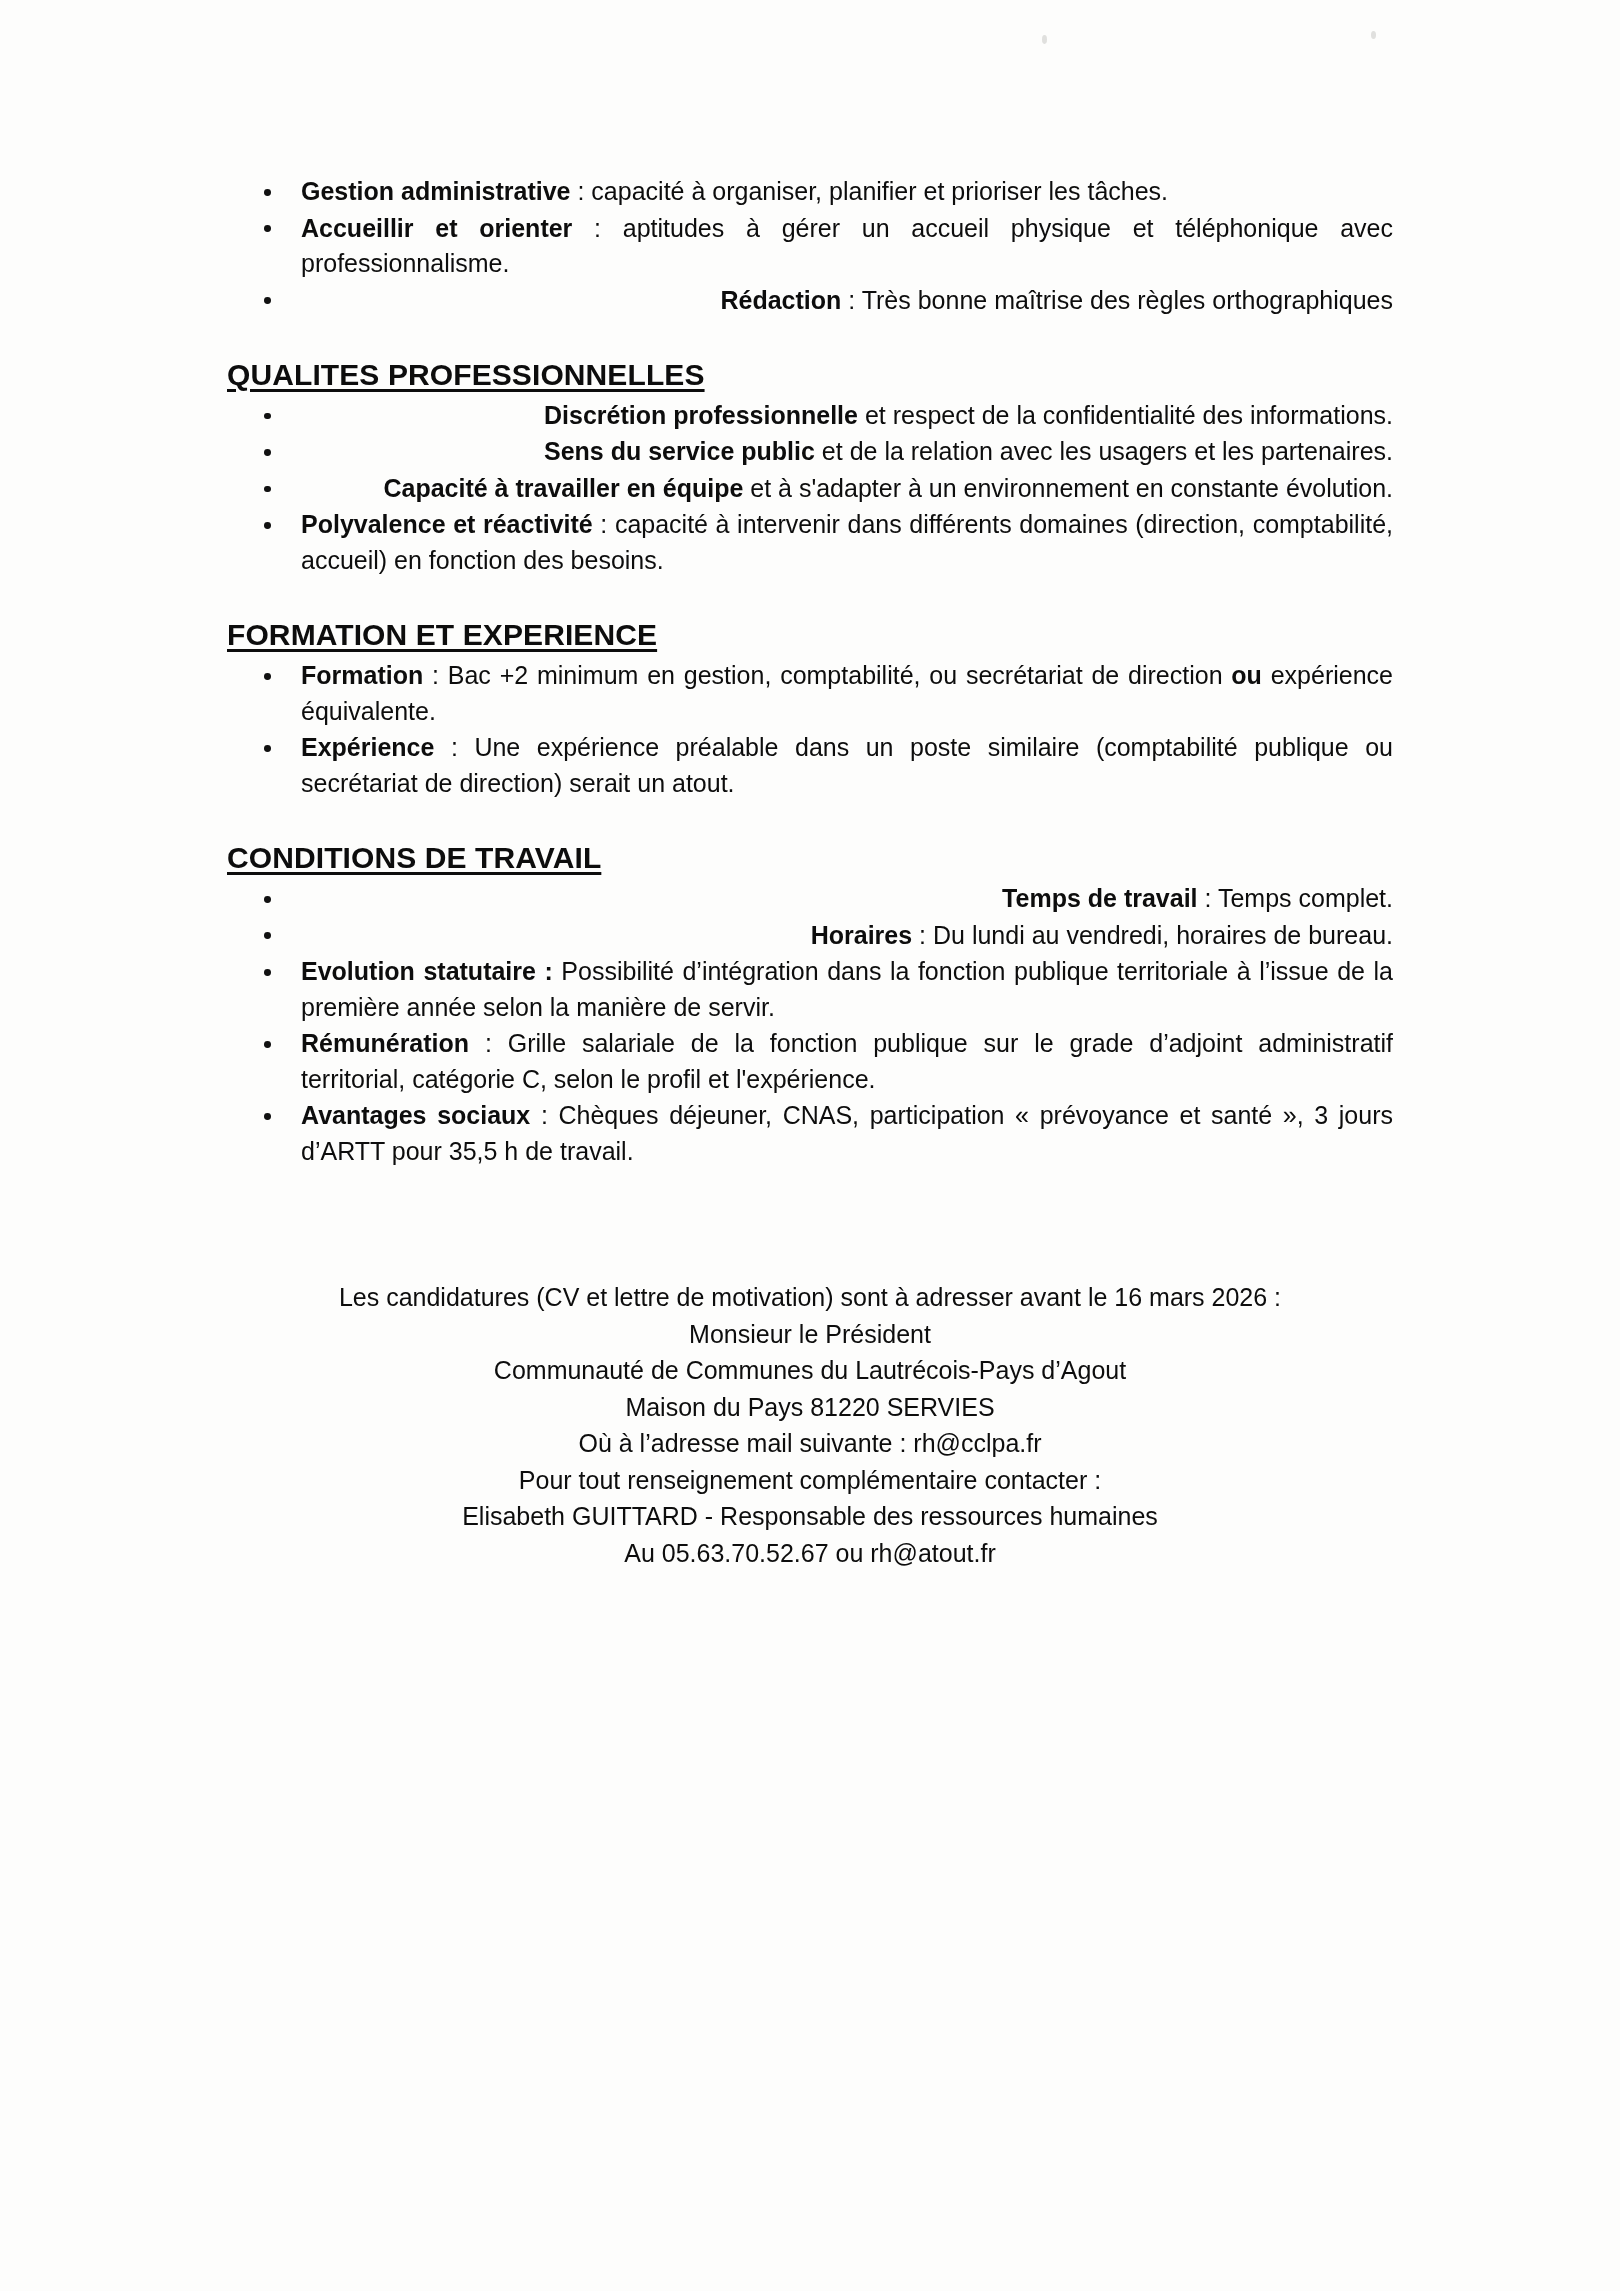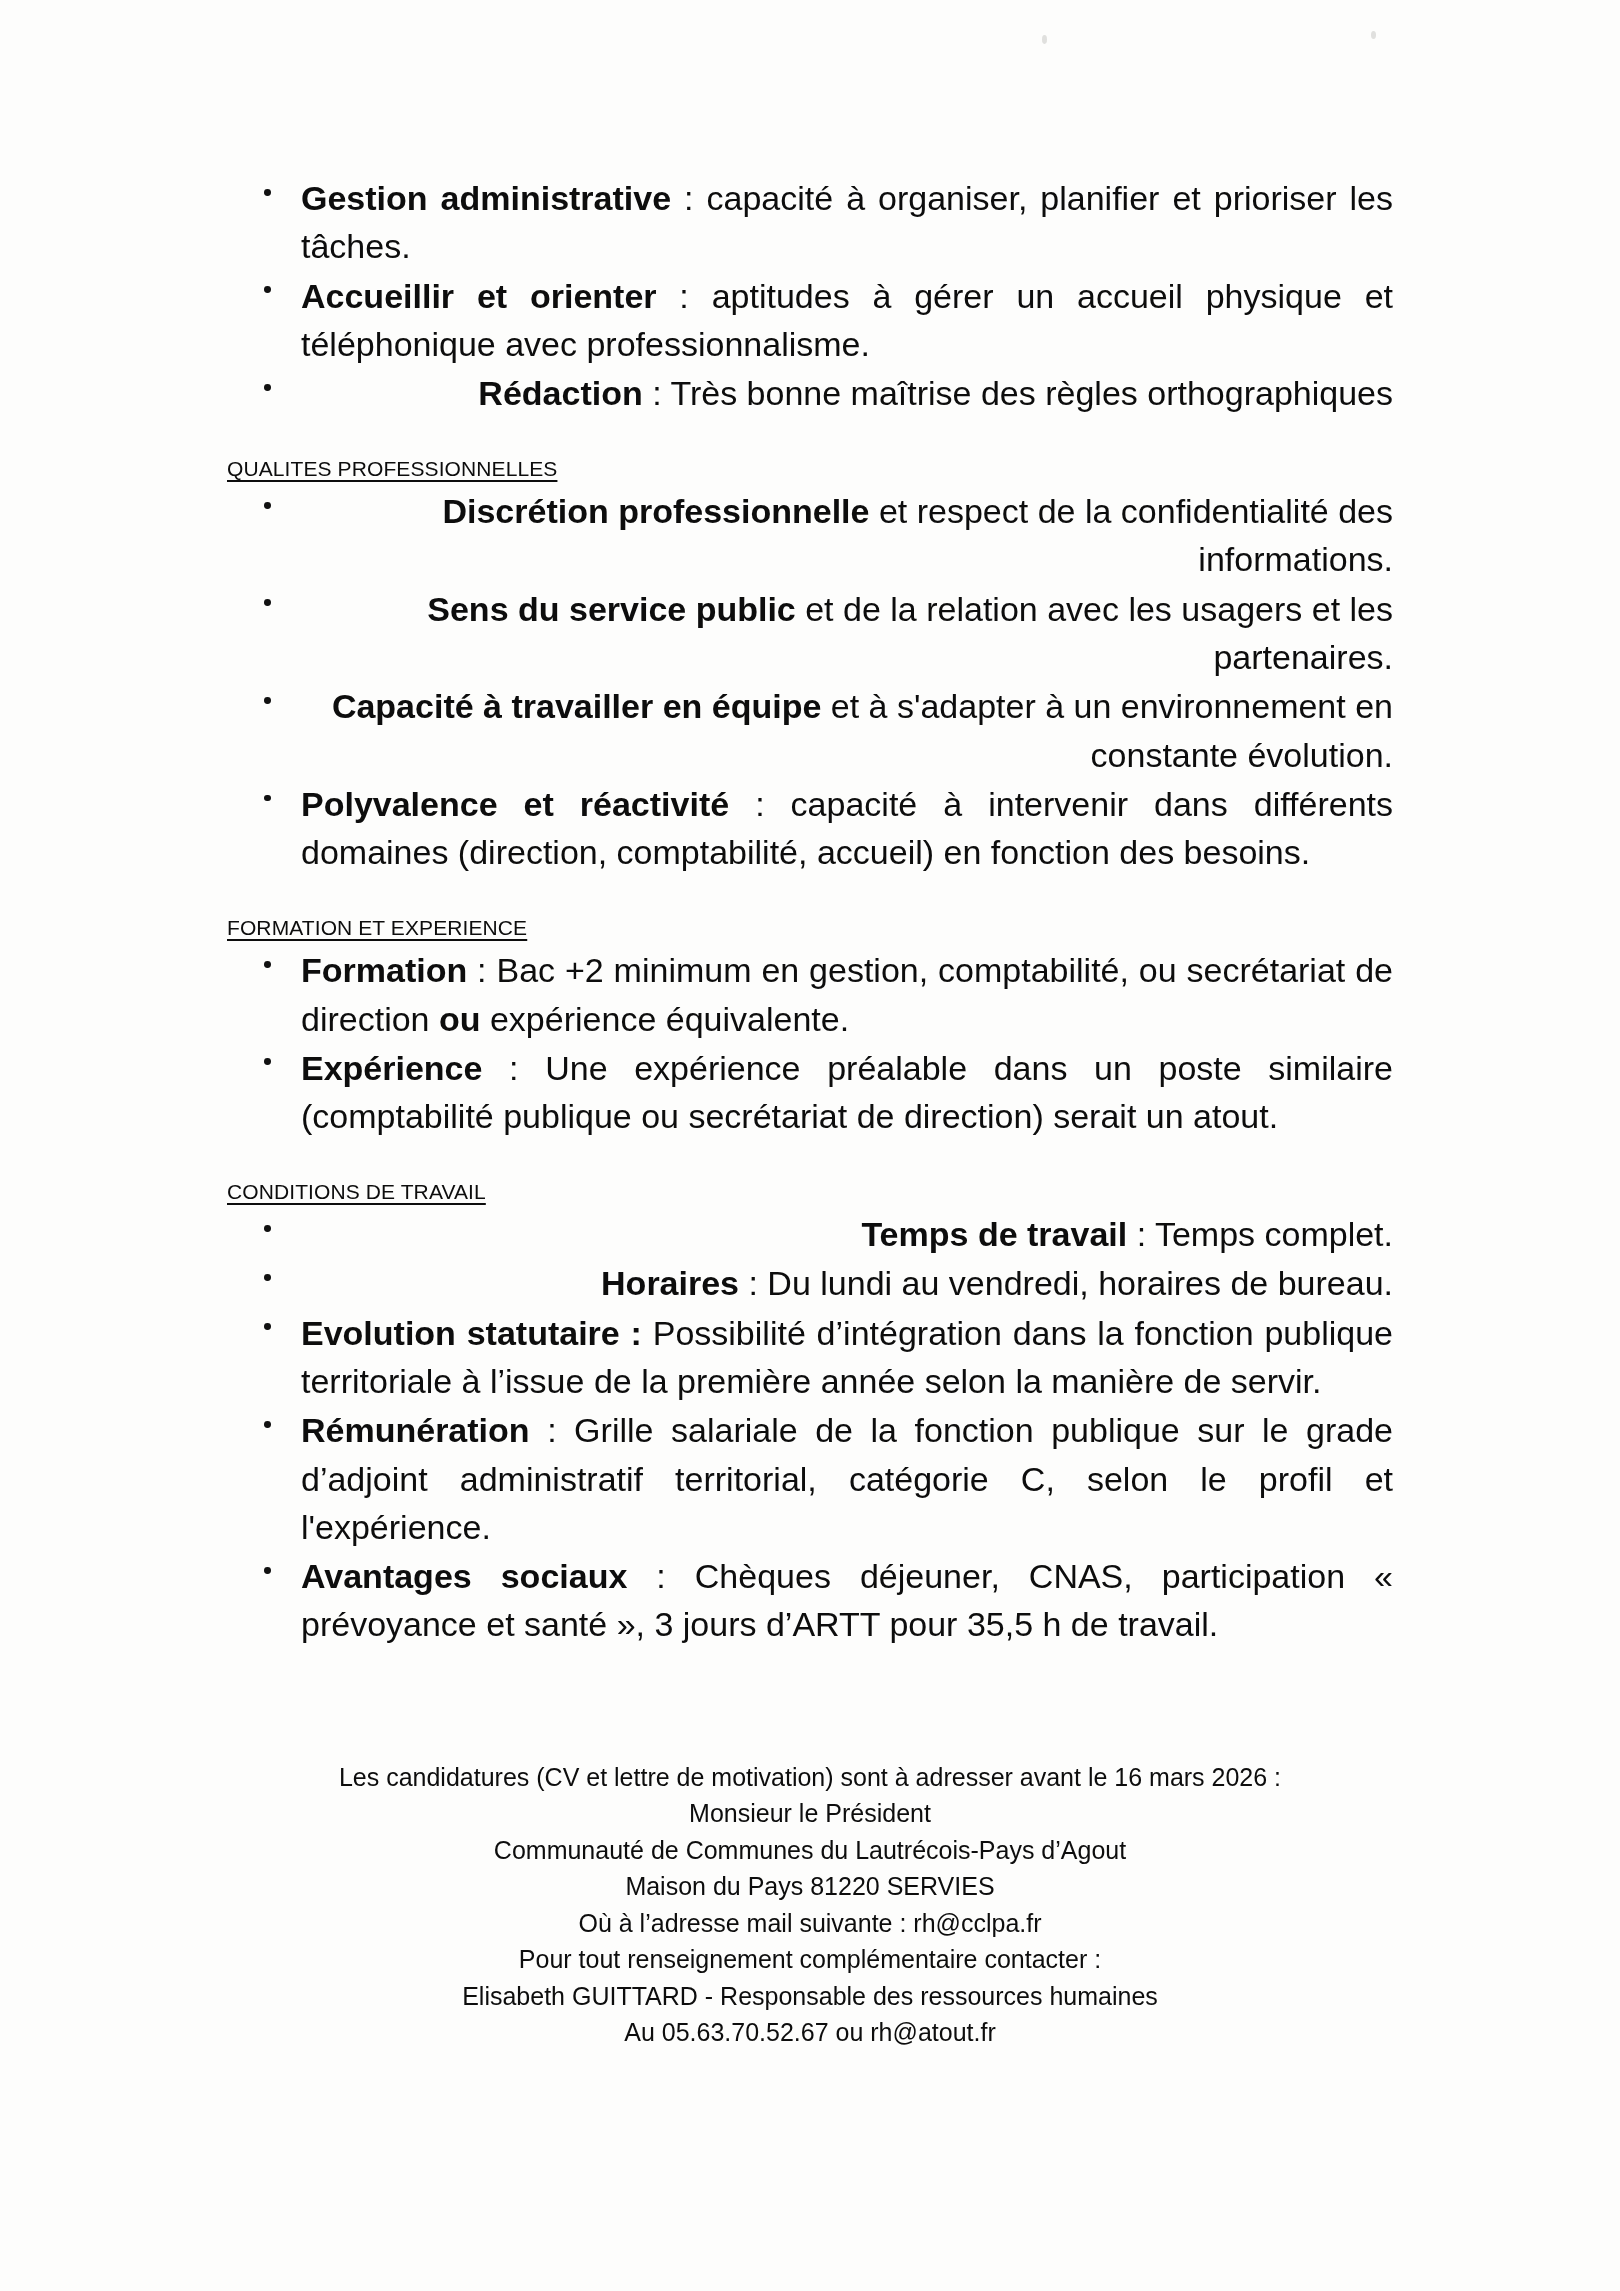--- a/index.html
+++ b/index.html
@@ -32,38 +32,38 @@
 
   .content {
     position: absolute;
     left: 227px;
     top: 174px;
     width: 1166px;
   }
 
   
   .sec-title {
-    font-size: 21px;
-    font-weight: 400;
+    font-size: 30px;
+    font-weight: 700;
     text-decoration: underline;
     text-underline-offset: 3.9px;
     margin: 0 0 5.9px 0;
     letter-spacing: 0.1px;
   }
   .gap-lg { height: 39px; }
 
   ul.bullets {
     list-style: none;
     margin: 0;
     padding: 0;
   }
   ul.bullets > li {
     position: relative;
     padding-left: 74px;
-    font-size: 34px;
+    font-size: 25px;
     line-height: 1.42;
     margin-bottom: 1px;
     text-align: justify;
     text-justify: inter-word;
     hyphens: none;
   }
   ul.bullets > li::before {
     content: "";
     position: absolute;
     left: 37px;

